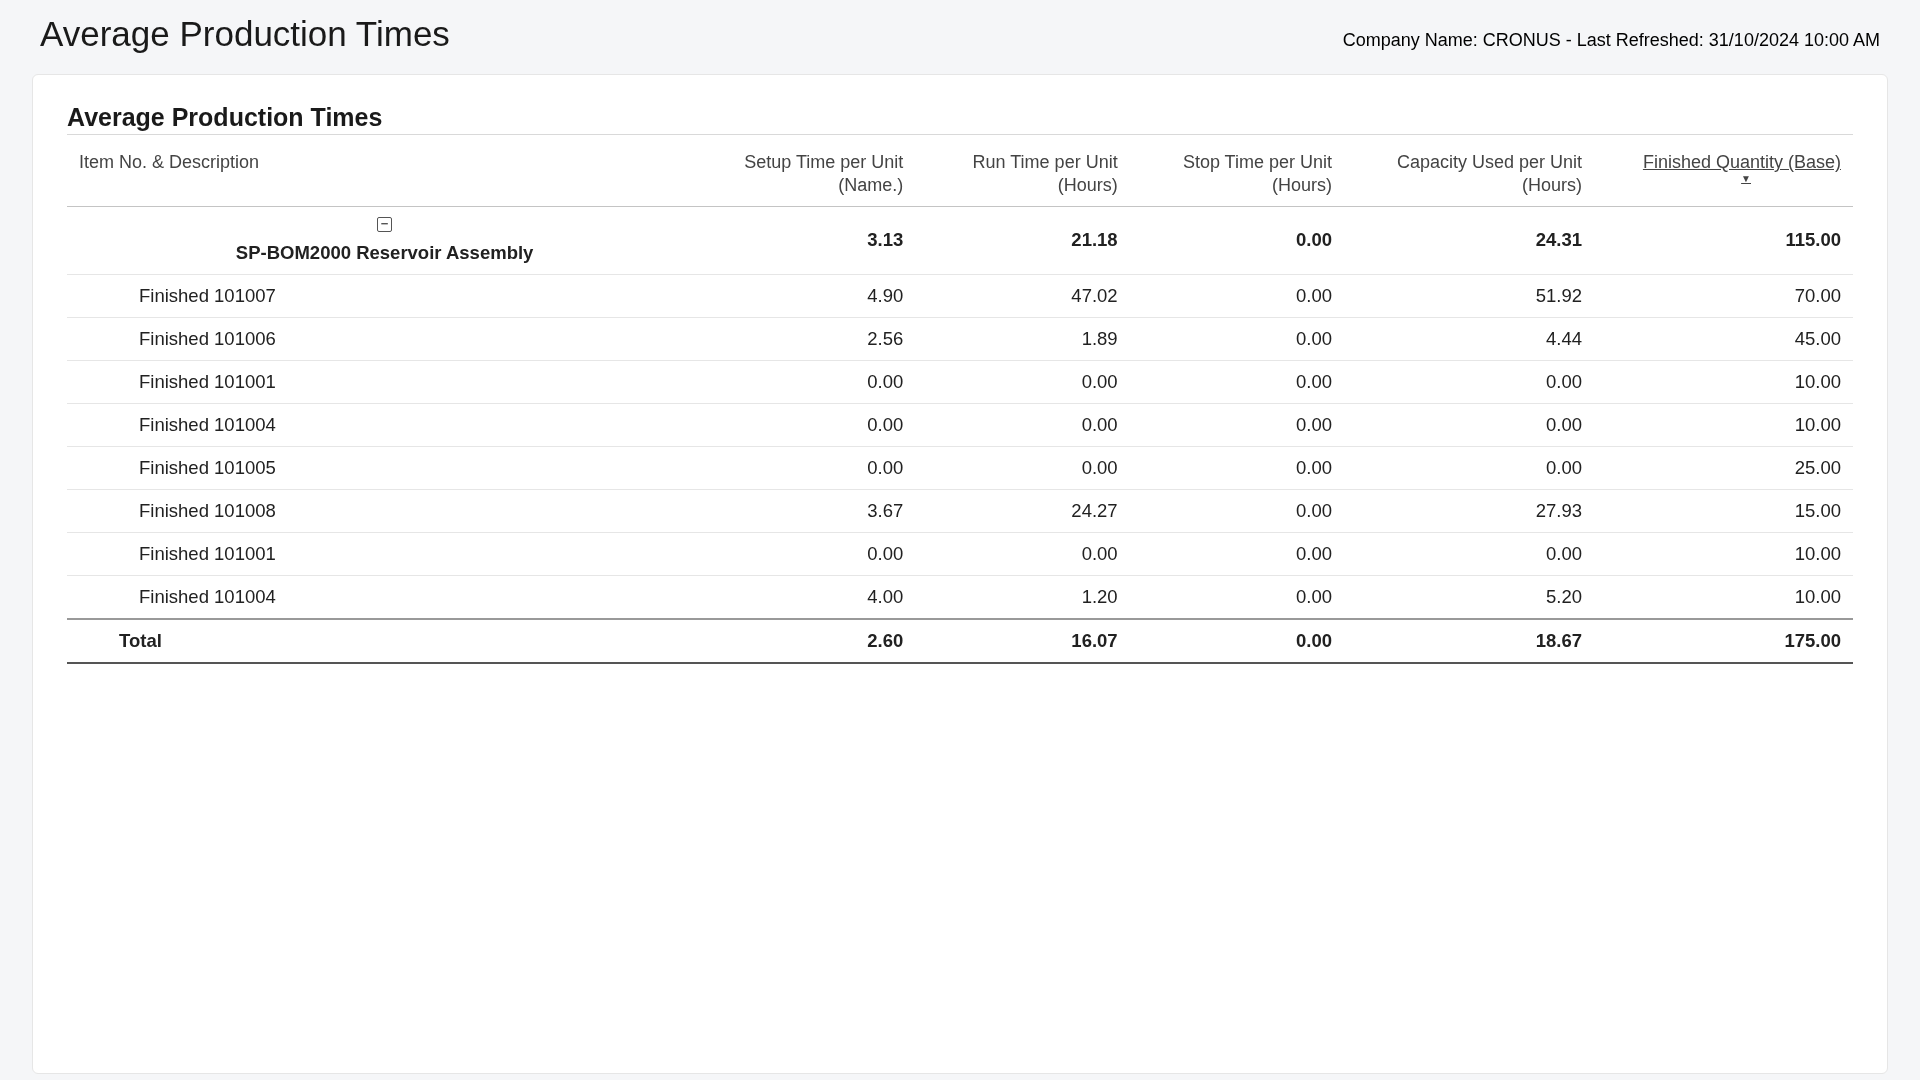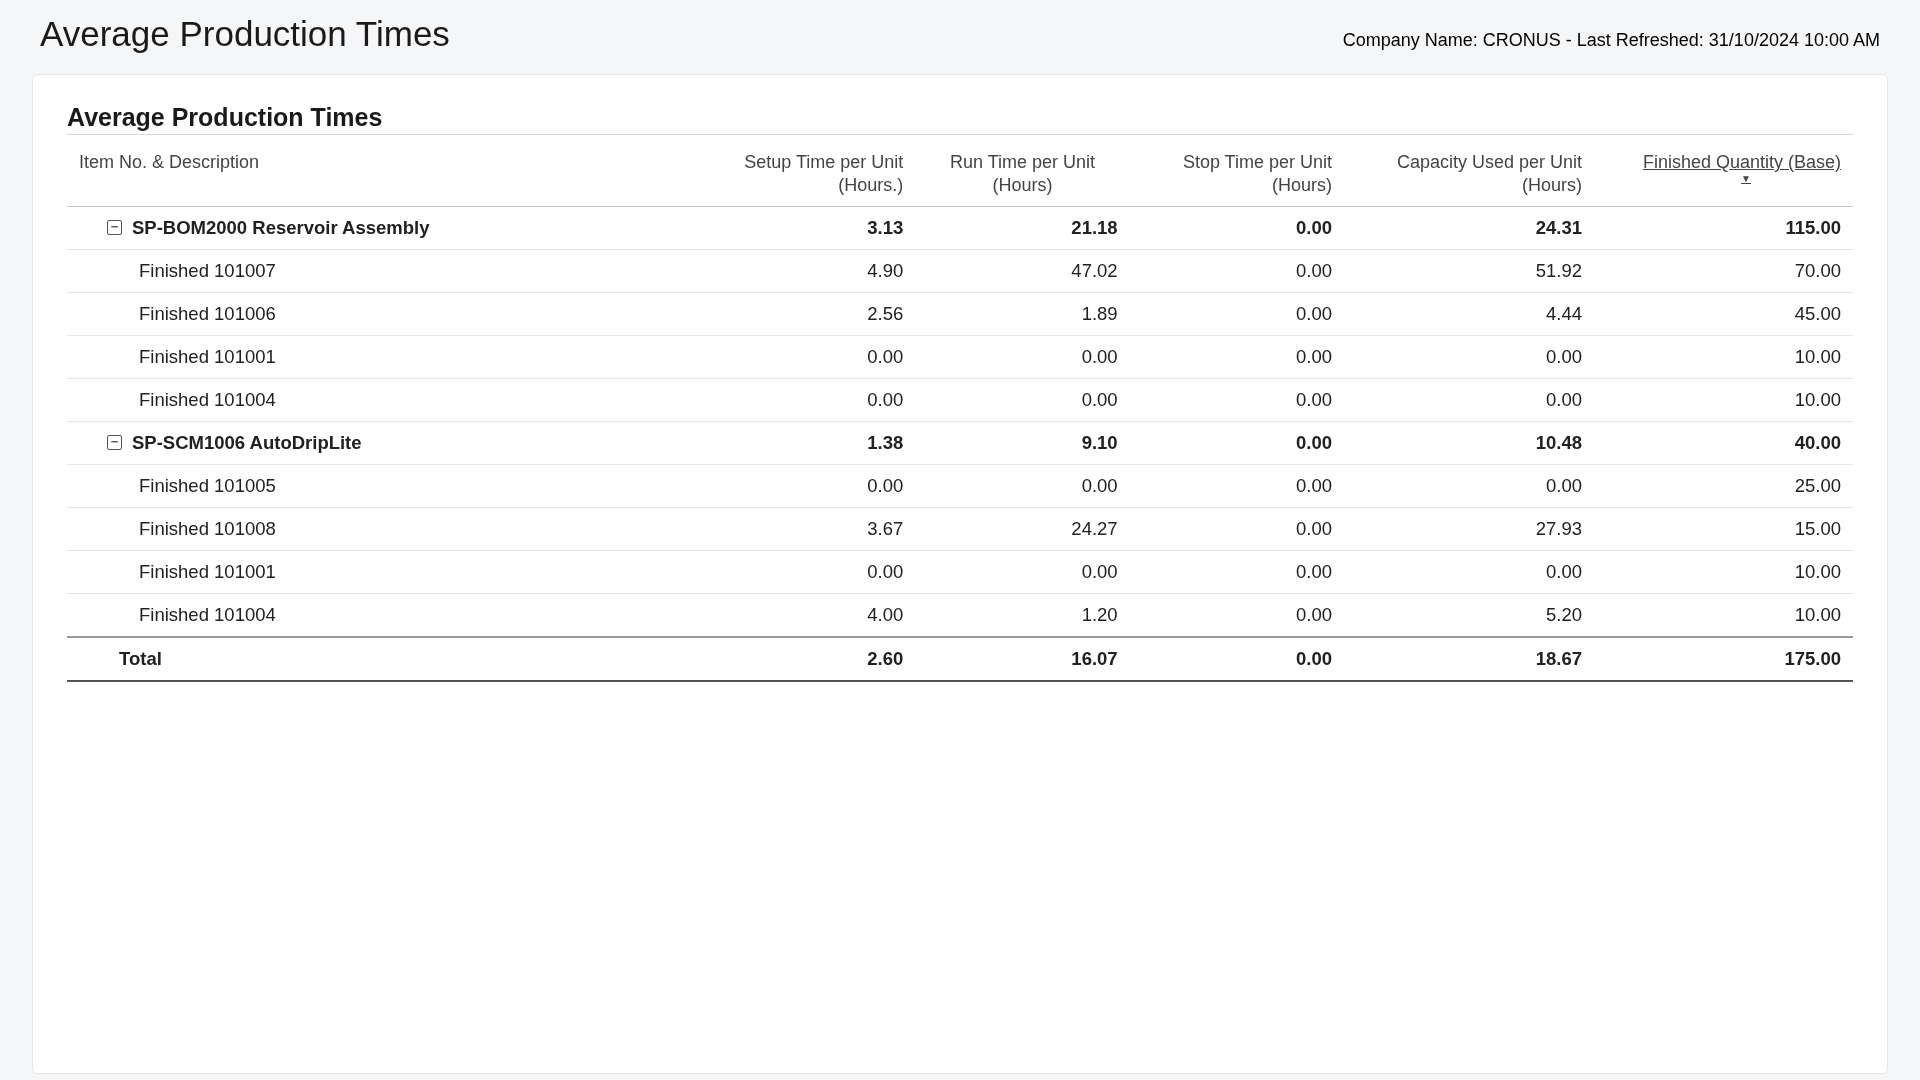--- a/index.html
+++ b/index.html
@@ -51,21 +51,21 @@
   font-weight: 400;
   color: #444;
   font-size: 18px;
   padding: 16px 12px 8px 12px;
   vertical-align: top;
   line-height: 1.3;
   border-top: 1px solid #d9d9d9;
 }
 thead th:first-child { text-align: left; width: 34%; }
 thead th.col-setup   { width: 13.5%; }
-thead th.col-run     { width: 12%; text-align: center; }
+thead th.col-run     { width: 12%; }
 thead th.col-stop    { width: 12%; }
 thead th.col-cap     { width: 14%; }
 thead th.col-qty     { width: 14.5%; text-decoration: underline; }
 
 .sort-indicator {
   display: block;
   text-align: right;
   padding-right: 90px;
   font-size: 10px;
   color: #444;
@@ -73,21 +73,21 @@
 }
 tbody td {
   padding: 10px 12px;
   font-size: 18.5px;
   text-align: right;
   border-bottom: 1px solid #e6e6e6;
 }
 tbody td:first-child { text-align: left; }
 tbody tr.group td { font-weight: 700; border-top: 1px solid #c4c4c4; }
 tbody tr.total td { font-weight: 700; border-top: 2px solid #999; border-bottom: 2px solid #555; }
-.indent-group { padding-left: 28px; display:flex; align-items:center; gap:10px;}
+.indent-group { padding-left: 28px; display:flex; align-items:center; gap:10px;flex-direction:column;}
 .indent-child { padding-left: 60px; }
 .indent-total { padding-left: 40px; text-align: right; }
 .collapse-icon {
   display: inline-flex;
   width: 15px; height: 15px;
   border: 1.5px solid #555;
   border-radius: 2px;
   align-items: center;
   justify-content: center;
   font-size: 13px;
@@ -105,21 +105,21 @@
   <div class="meta-info">Company Name: CRONUS - Last Refreshed: 31/10/2024 10:00 AM</div>
 </div>
 
 <div class="card">
   <h2 class="card-title">Average Production Times</h2>
 
   <table>
     <thead>
       <tr>
         <th>Item No. &amp; Description</th>
-        <th class="col-setup">Setup Time per Unit (Hours.)</th>
+        <th class="col-setup">Setup Time per Unit (Name.)</th>
         <th class="col-run">Run Time per Unit (Hours)</th>
         <th class="col-stop">Stop Time per Unit (Hours)</th>
         <th class="col-cap">Capacity Used per Unit (Hours)</th>
         <th class="col-qty">
           <span>Finished Quantity (Base)</span>
           <span class="sort-indicator">▼</span>
         </th>
       </tr>
     </thead>
     <tbody id="tbody">
@@ -161,33 +161,20 @@
           <td>10.00</td>
         </tr>
         <tr class="child">
           <td><span class="indent-child">Finished 101004</span></td>
           <td>0.00</td>
           <td>0.00</td>
           <td>0.00</td>
           <td>0.00</td>
           <td>10.00</td>
         </tr>
-        <tr class="group">
-          <td>
-            <span class="indent-group">
-              <span class="collapse-icon"></span>
-              <span>SP-SCM1006 AutoDripLite</span>
-            </span>
-          </td>
-          <td>1.38</td>
-          <td>9.10</td>
-          <td>0.00</td>
-          <td>10.48</td>
-          <td>40.00</td>
-        </tr>
         <tr class="child">
           <td><span class="indent-child">Finished 101005</span></td>
           <td>0.00</td>
           <td>0.00</td>
           <td>0.00</td>
           <td>0.00</td>
           <td>25.00</td>
         </tr>
         <tr class="child">
           <td><span class="indent-child">Finished 101008</span></td>

